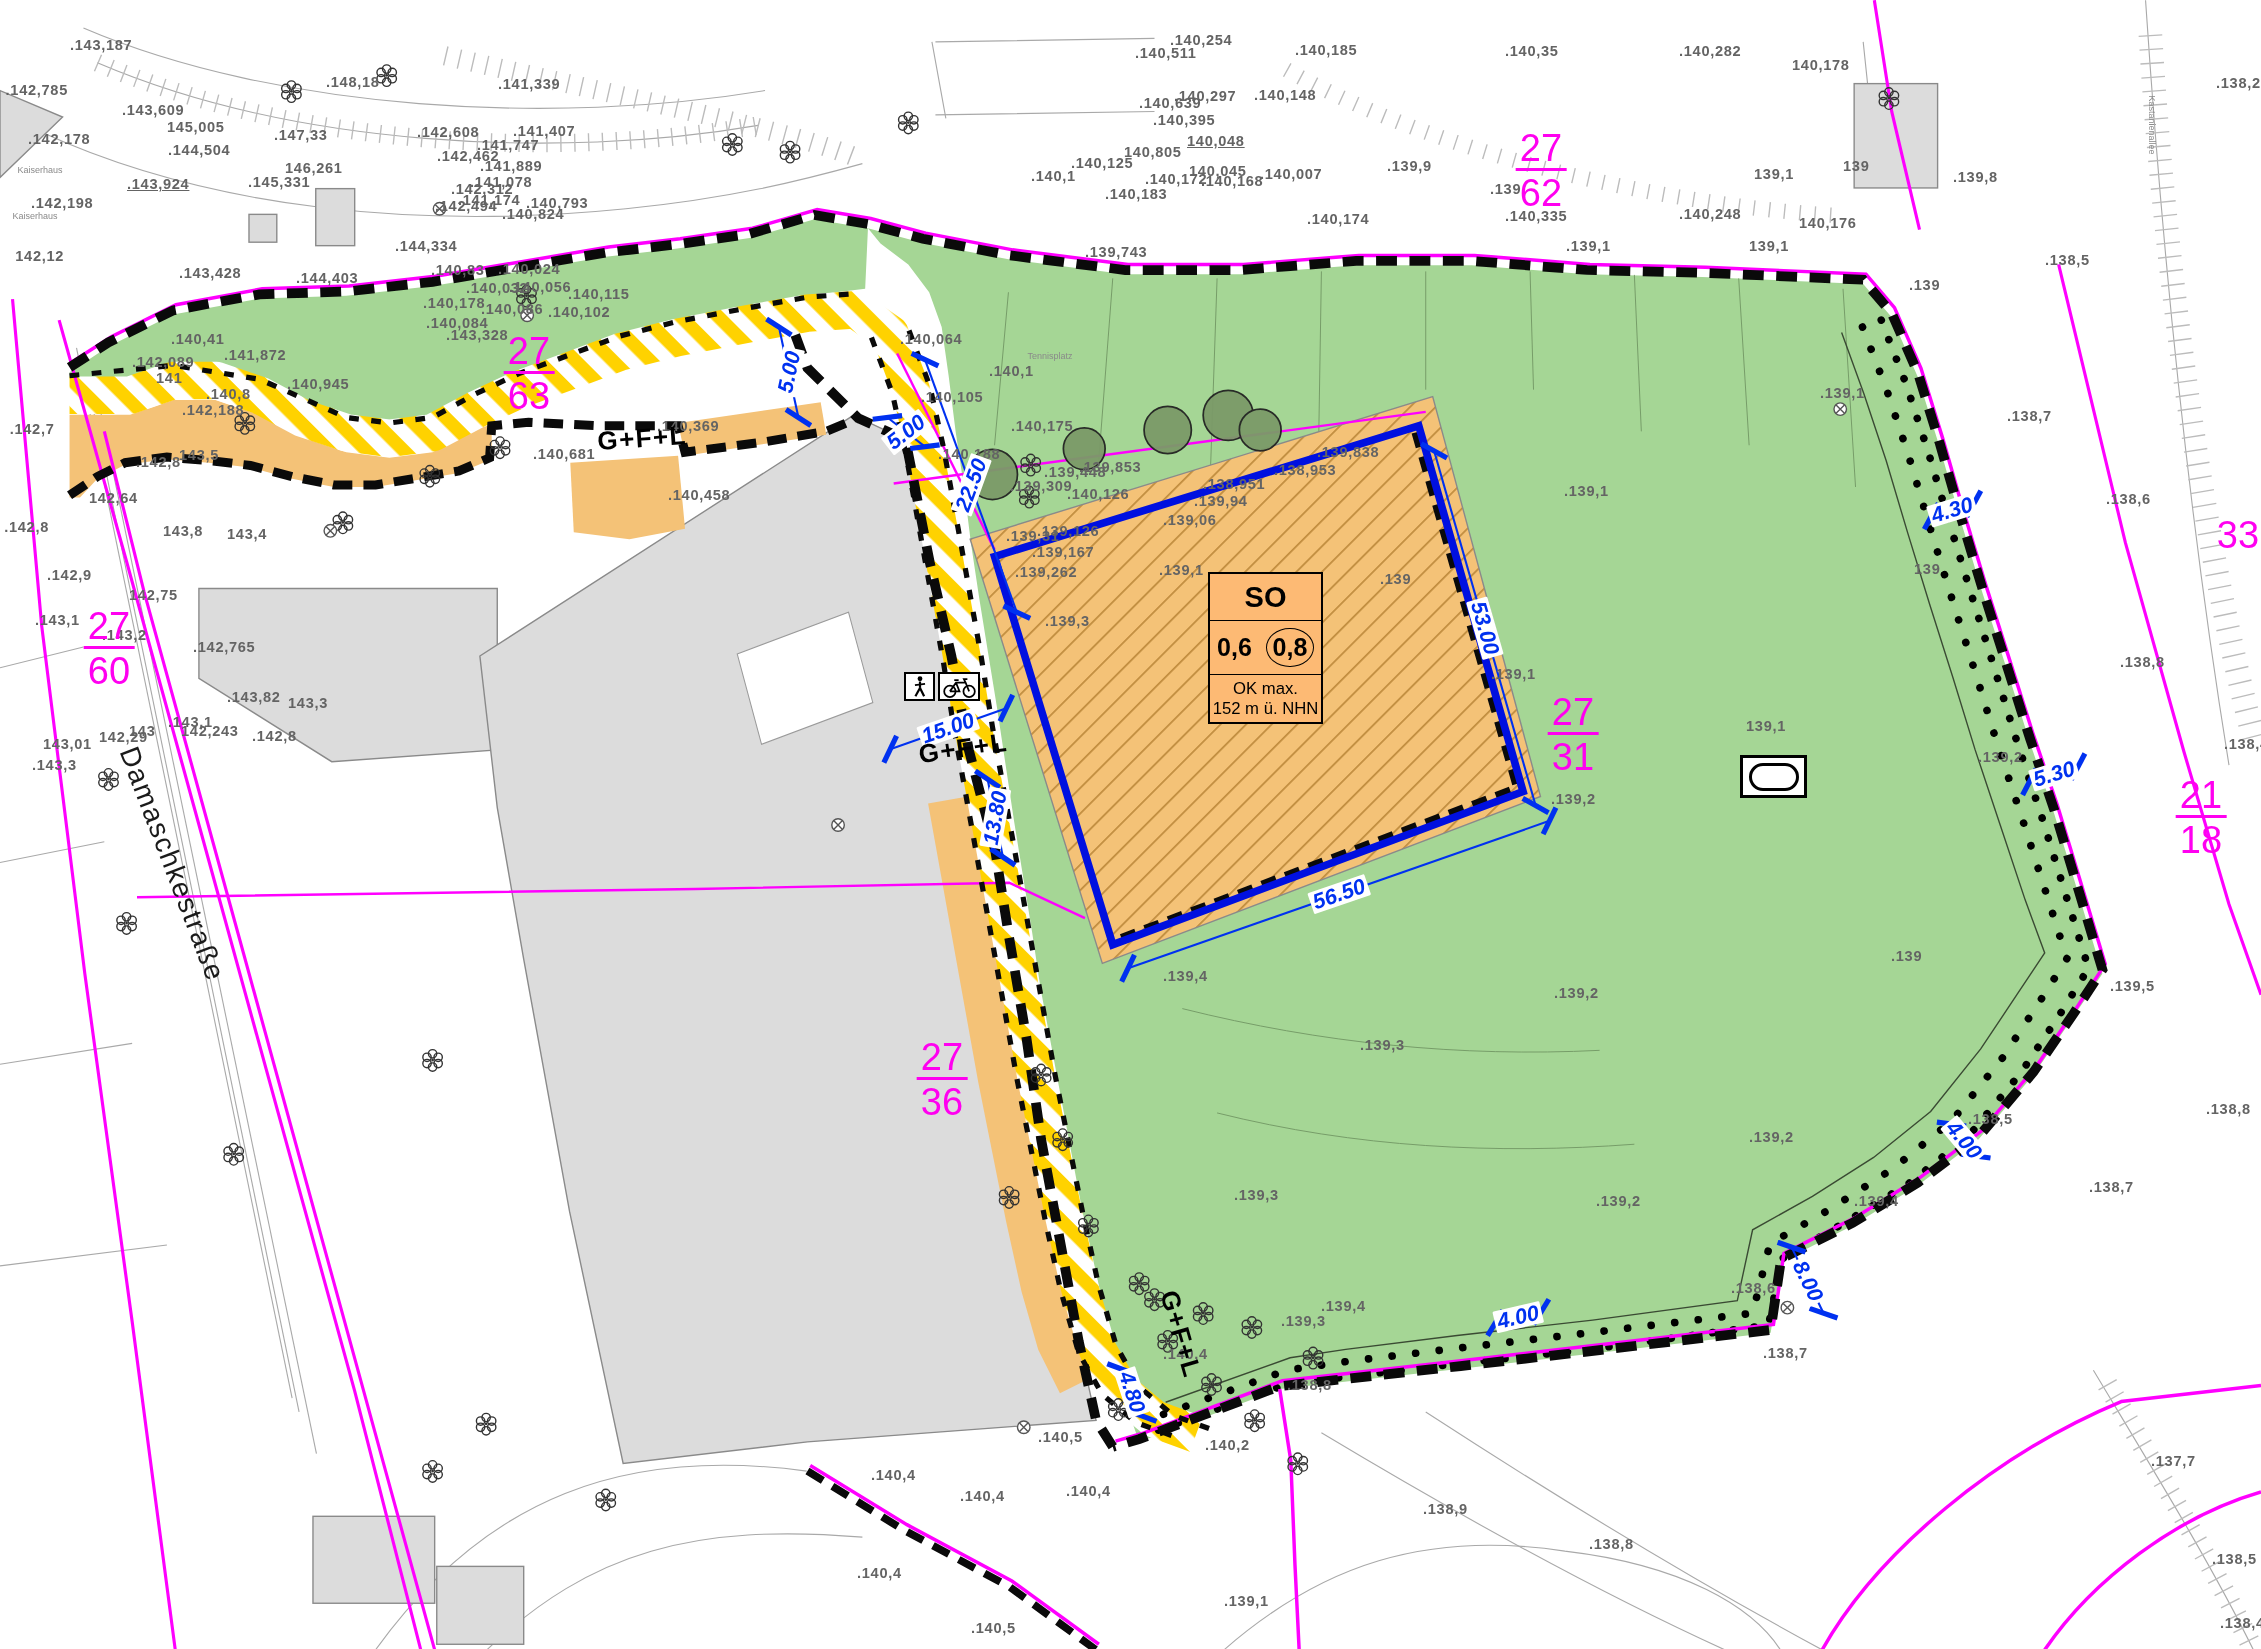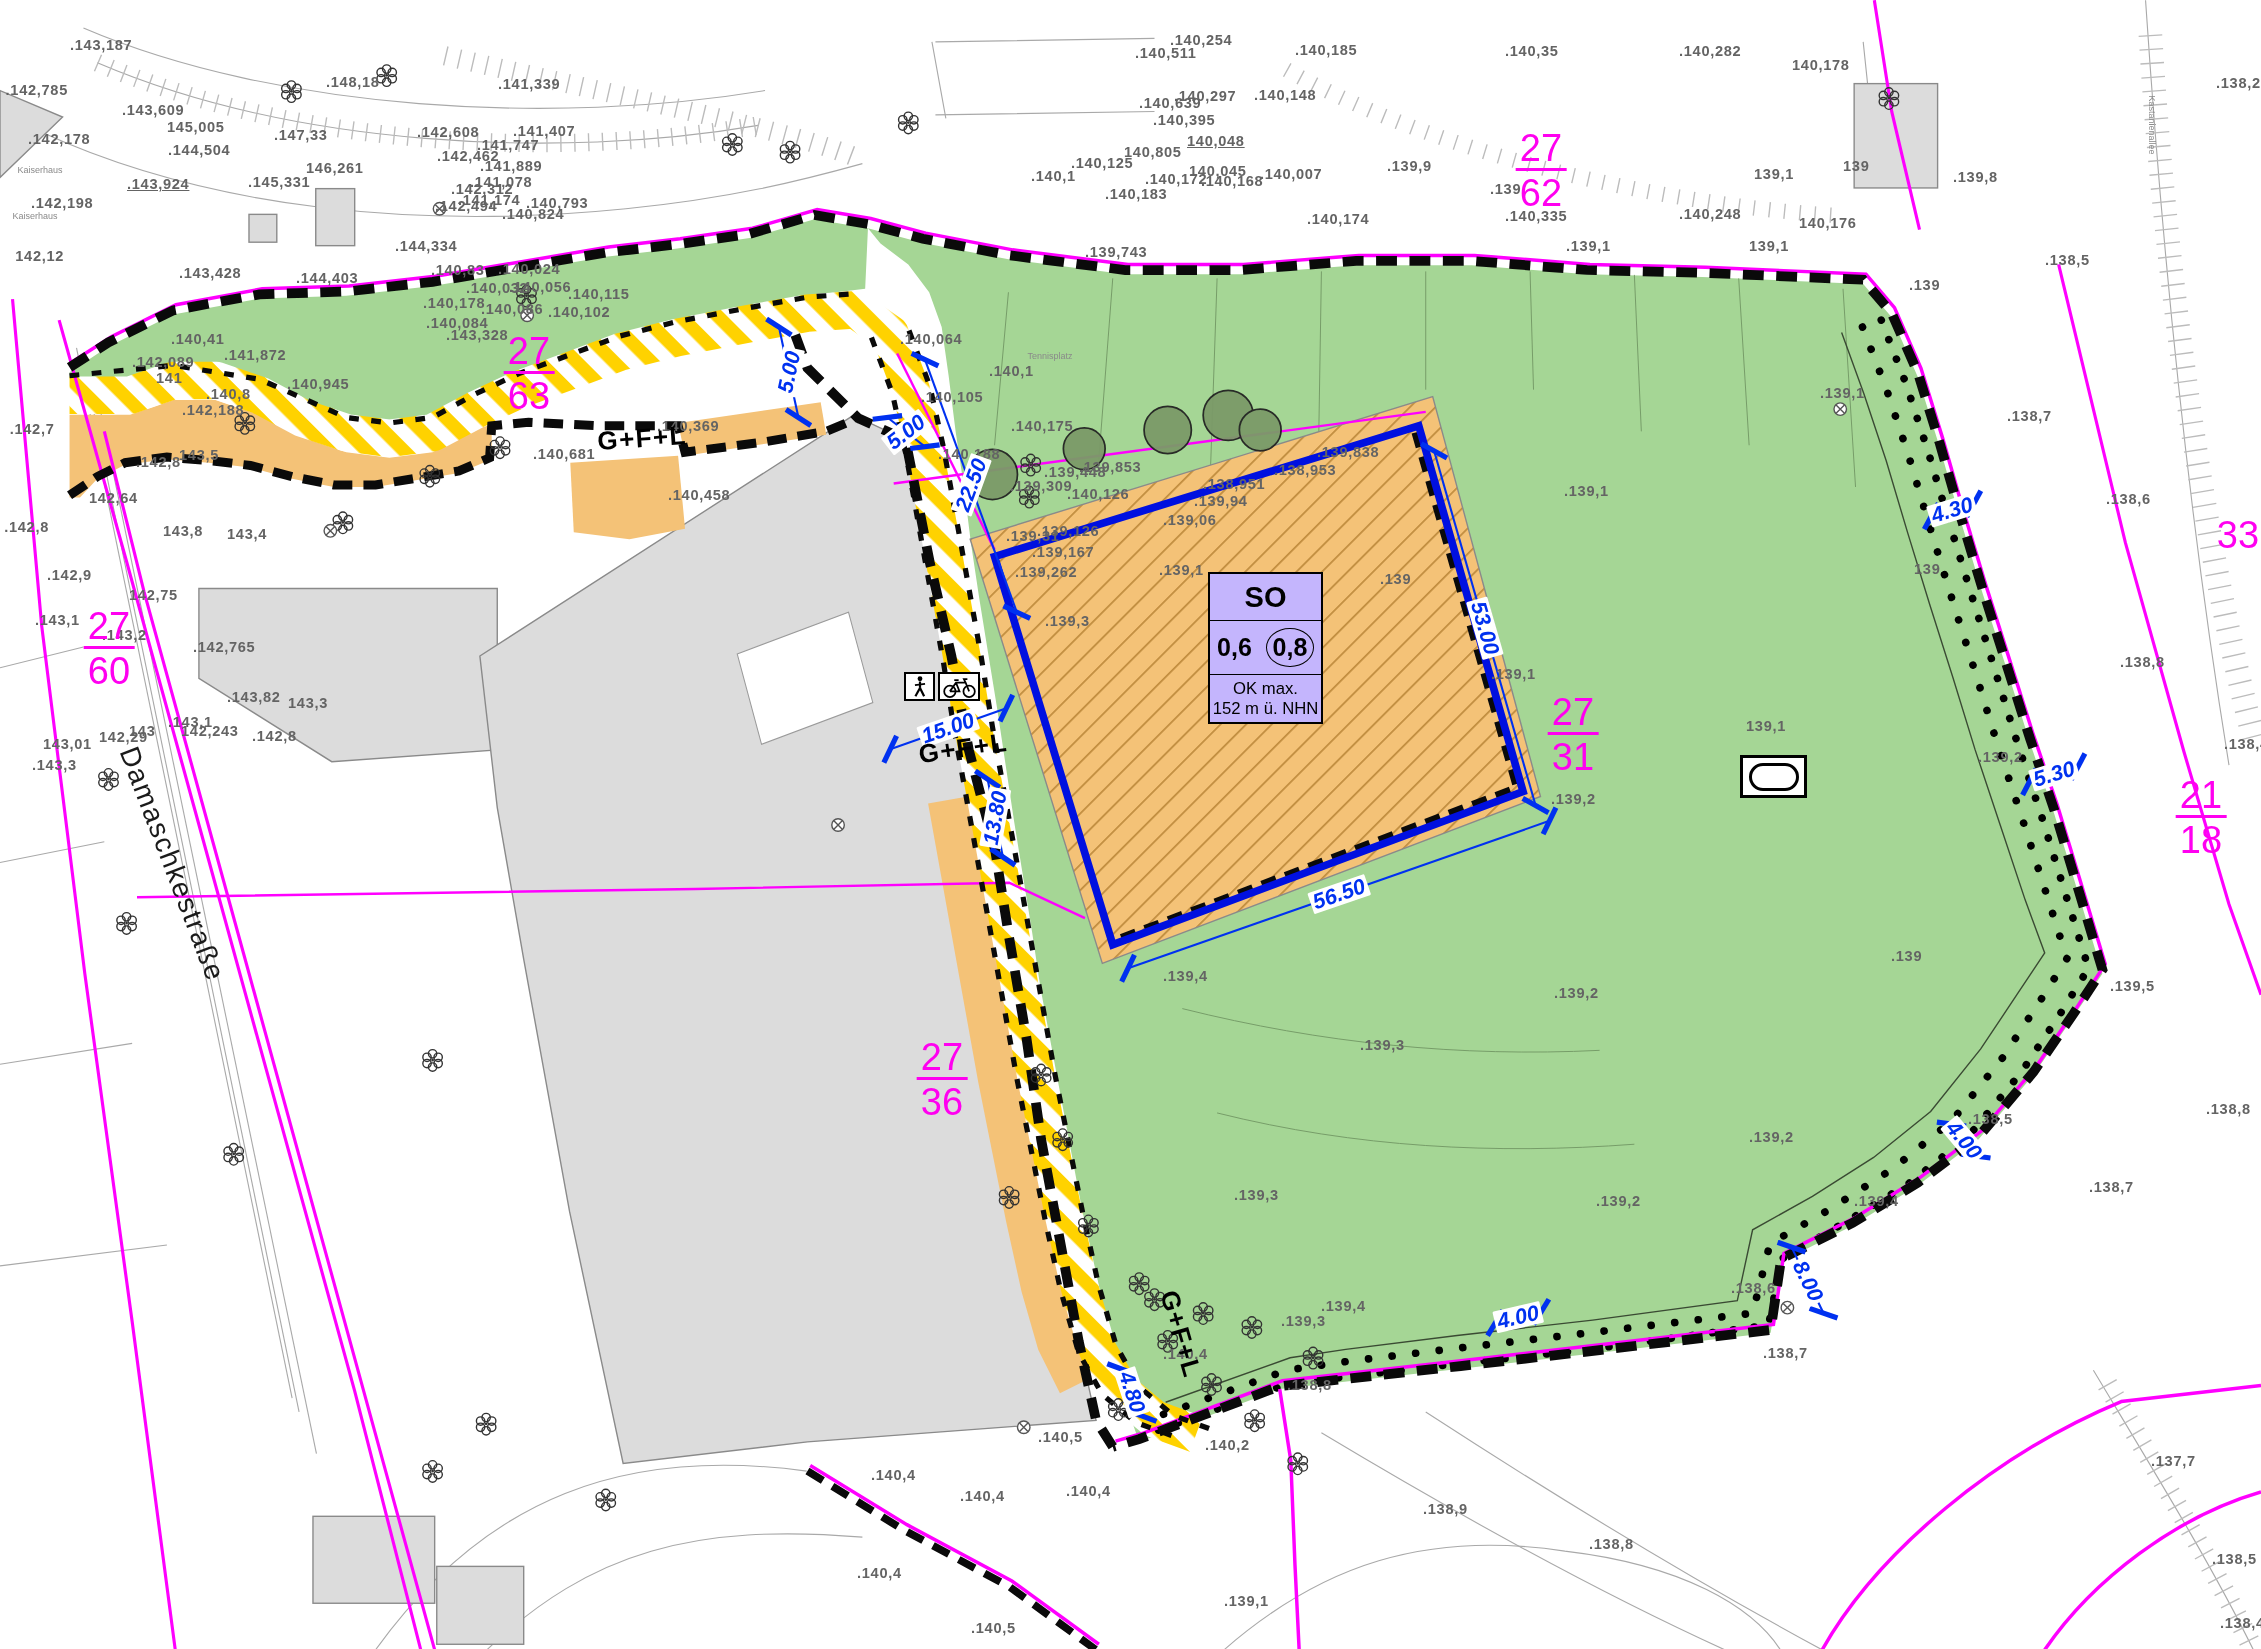--- a/index.html
+++ b/index.html
@@ -11,21 +11,21 @@
   .dim{color:#0031f0;background:#fff;font-size:21.6px;font-weight:bold;font-style:italic;
        padding:0 2.8px;transform-origin:center;border-radius:1.4px;}
   .parcel{color:#ff00f0;font-size:38px;font-weight:normal;text-align:center;transform:translate(-50%,0);}
   .parcel .num{display:block;border-bottom:3.5px solid #ff00f0;padding:0 4.2px 1.4px 4.2px;}
   .parcel .num.nl{border-bottom:none;}
   .parcel .den{display:block;padding-top:2.8px;}
   .gfl{color:#000;font-size:26px;font-weight:bold;letter-spacing:1.4px;transform-origin:center;}
   .street{color:#1a1a1a;font-size:28px;letter-spacing:1.4px;transform-origin:center;}
   .tiny{color:#8a8a8a;font-size:9px;transform-origin:center;}
   
-  #so-box{position:absolute;left:1208px;top:572px;width:115px;height:152px;background:#c4b5fd;
+  #so-box{position:absolute;left:1208px;top:572px;width:115px;height:152px;background:#fdba74;
           border:2.1px solid #000;box-sizing:border-box;display:flex;flex-direction:column;}
   #so-title{height:46px;border-bottom:1.4px solid #000;display:flex;align-items:center;justify-content:center;
             font-size:29px;font-weight:bold;}
   #so-vals{height:53px;border-bottom:1.4px solid #000;display:flex;align-items:center;justify-content:space-around;
            font-size:25px;font-weight:bold;}
   #so-vals .circ{border:1.4px solid #000;border-radius:50%;padding:4.2px 5.6px;}
   #so-note{flex:1;display:flex;flex-direction:column;align-items:center;justify-content:center;font-size:16.7px;}
   .signbox{position:absolute;background:#fff;border:2.1px solid #000;box-sizing:border-box;
            display:flex;align-items:center;justify-content:center;}
   #stadium{position:absolute;left:1740px;top:755px;width:67px;height:43px;background:#fff;
@@ -271,21 +271,21 @@
 <div id="stadium">
       <div class="oval"></div>
     </div>
 
 <div id="label-layer">
       <span class="lbl elev" style="left: 70px; top: 38px;">.143,187</span>
       <span class="lbl elev" style="left: 5.6px; top: 83px;">.142,785</span>
       <span class="lbl elev" style="left: 122px; top: 103px;">.143,609</span>
       <span class="lbl elev" style="left: 167px; top: 120px;">145,005</span>
       <span class="lbl elev" style="left: 168px; top: 143px;">.144,504</span>
-      <span class="lbl elev" style="left: 306px; top: 161px;">146,261</span>
+      <span class="lbl elev" style="left: 285px; top: 161px;">146,261</span>
       <span class="lbl elev" style="left: 248px; top: 175px;">.145,331</span>
       <span class="lbl elev" style="left: 127px; top: 177px; text-decoration: underline;">.143,924</span>
       <span class="lbl elev" style="left: 31px; top: 196px;">.142,198</span>
       <span class="lbl elev" style="left: 28px; top: 132px;">.142,178</span>
       <span class="lbl elev" style="left: 15.3px; top: 249px;">142,12</span>
       <span class="lbl elev" style="left: 179px; top: 266px;">.143,428</span>
       <span class="lbl elev" style="left: 296px; top: 271px;">.144,403</span>
       <span class="lbl elev" style="left: 395px; top: 239px;">.144,334</span>
       <span class="lbl elev" style="left: 446px; top: 328px;">.143,328</span>
       <span class="lbl elev" style="left: 224px; top: 348px;">.141,872</span>

